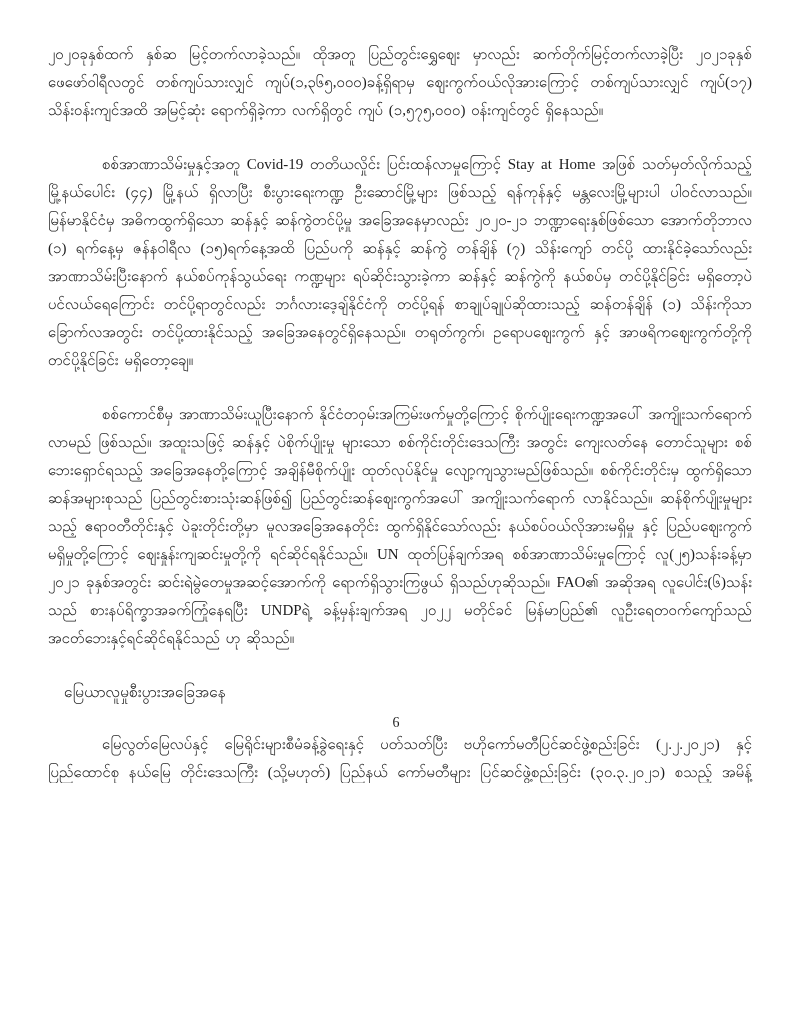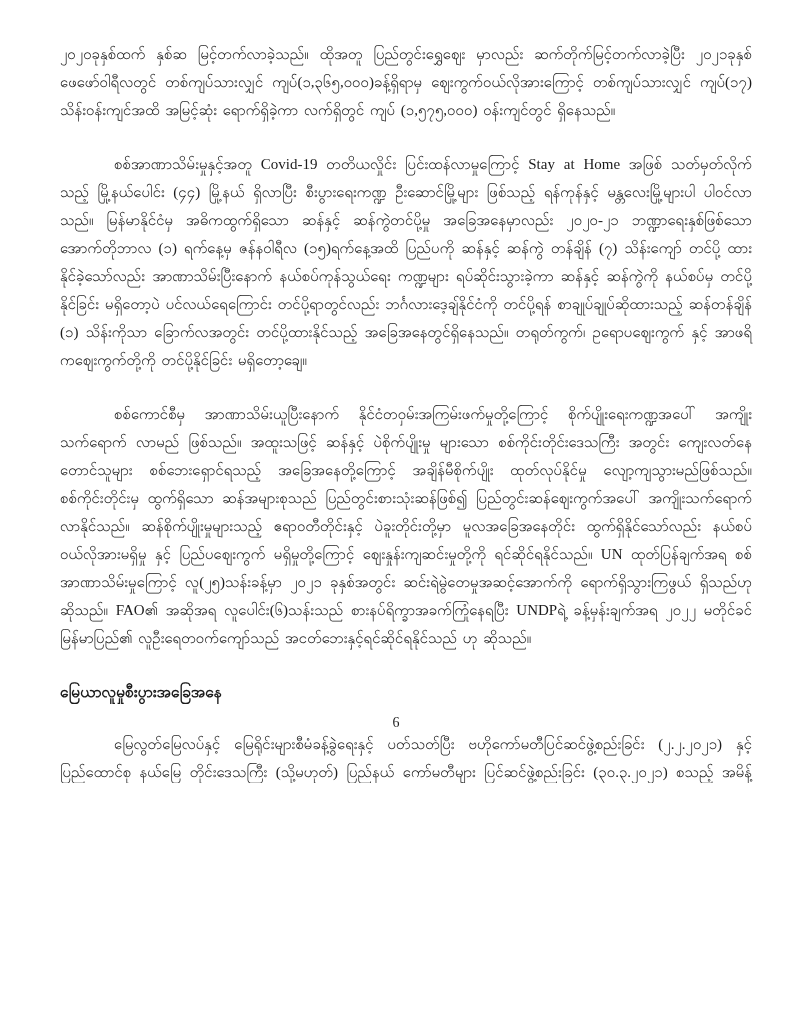--- a/index.html
+++ b/index.html
@@ -7,41 +7,41 @@
     padding: 0;
     background: #ffffff;
   }
   .page {
     position: relative;
     width: 792px;
     height: 783px;
     margin: 0 auto;
     background: #ffffff;
     box-sizing: border-box;
-    padding: 40px 40px 0 60px;
+    padding: 40px 40px 0 48px;
     overflow: hidden;
     font-family: "Liberation Serif", "DejaVu Serif", serif;
     color: #1b1b1b;
   }
   .para {
     font-size: 15px;
     line-height: 28px;
     text-align: justify;
     margin: 0 0 26px 0;
     word-spacing: 2px;
   }
   .para.indent {
     text-indent: 54px;
     margin-top: 24px;
   }
   .section-heading {
     font-size: 15.5px;
-    font-weight: bold;
+    font-weight: normal;
     line-height: 28px;
-    margin: 0 0 20px 0;
+    margin: 0 0 20px 16px;
     text-align: left;
   }
   .page-number {
     position: absolute;
     left: 0;
     right: 0;
     bottom: 52px;
     text-align: center;
     font-size: 14px;
     color: #222222;

